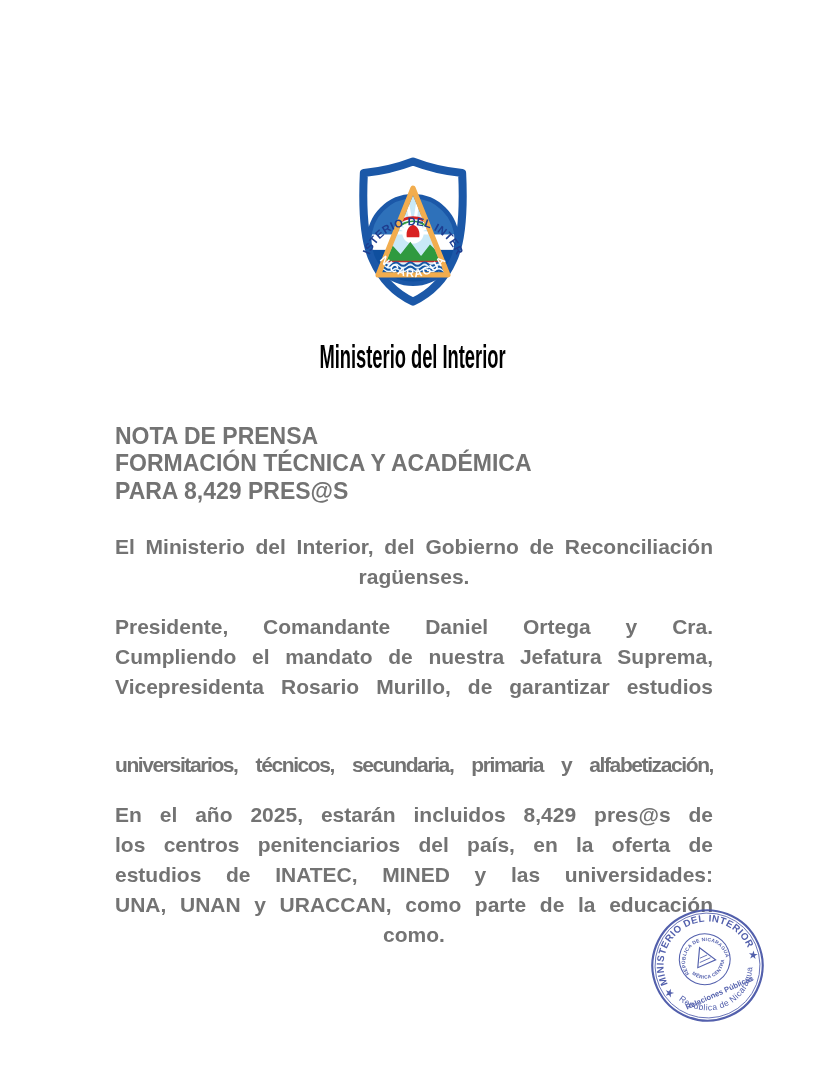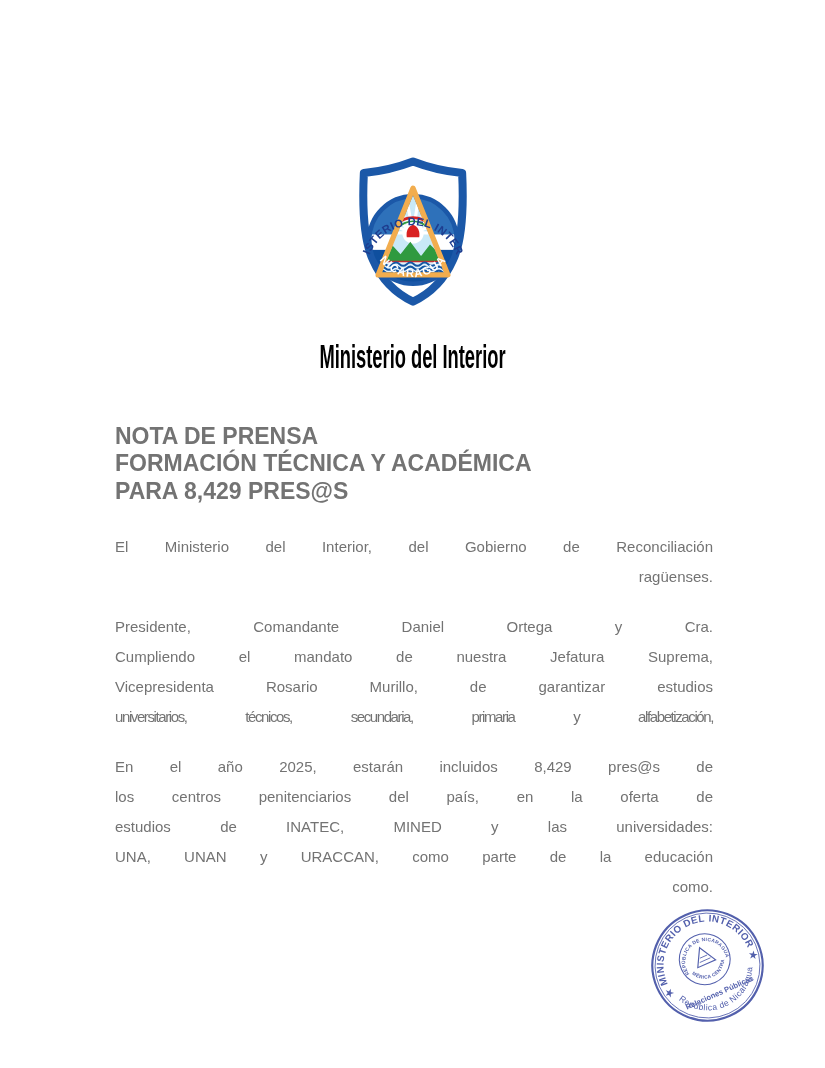--- a/index.html
+++ b/index.html
@@ -77,24 +77,24 @@
     width: 598px;
     color: #737373;
   }
   .heading { margin: 0 0 27px 0; }
   .heading .hline {
     font-size: 23px;
     line-height: 27.4px;
     font-weight: bold;
     text-align: left;
   }
-  .para { margin: 0 0 20px 0; font-size: 15px; line-height: 30px; font-weight: normal; }
+  .para { margin: 0 0 20px 0; font-size: 21px; line-height: 30px; font-weight: bold; }
   .para .jline { text-align: justify; text-align-last: justify; }
-  .para .lline { text-align: right; }
-  .para .tight { letter-spacing: -1.4px; }
+  .para .lline { text-align: center; }
+  .para .tight { letter-spacing: -1.4px; margin-top: 48px; }
 
   
   .stamp {
     position: absolute;
     left: 649px;
     top: 907px;
     width: 117px;
     height: 117px;
     transform: rotate(-24deg);
     opacity: 0.92;

